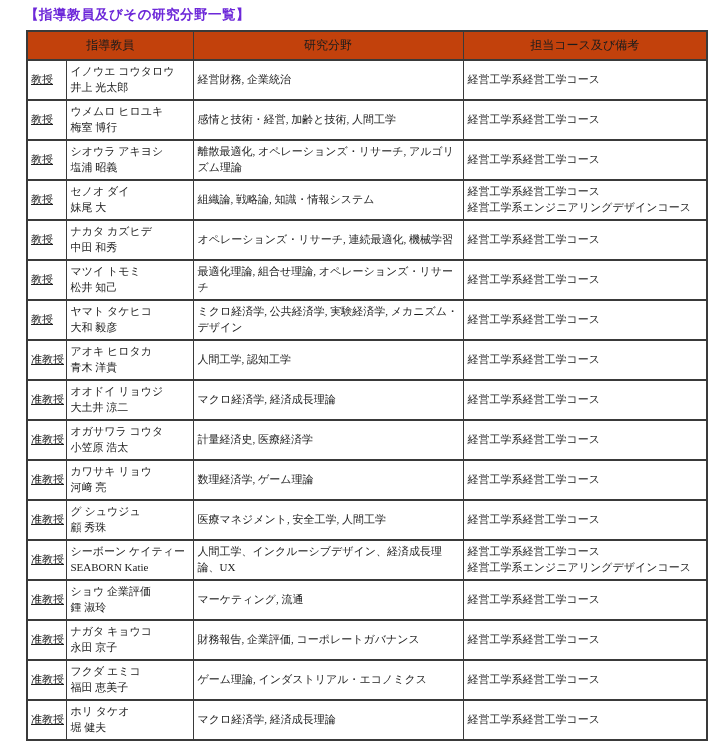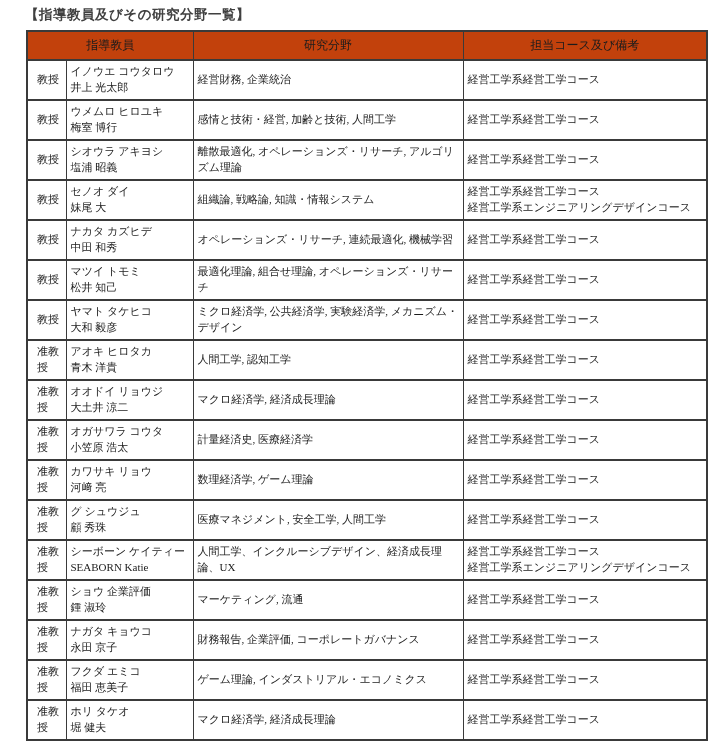--- a/index.html
+++ b/index.html
@@ -11,21 +11,21 @@
     overflow: hidden;
   }
   .page { position: relative; width: 720px; height: 749px; }
 
   .doc-title {
     position: absolute; left: 25px; top: 6px;
     font-family: Liberation Serif, serif;
     font-weight: bold;
     font-size: 13.5px;
     letter-spacing: 0.5px;
-    color: #404040;
+    color: #6d28d9;
   }
 
   table.faculty {
     position: absolute; left: 26px; top: 30px;
     width: 680px;
     border-collapse: collapse;
     table-layout: fixed;
   }
   table.faculty, table.faculty th, table.faculty td {
     border: 1px solid #3a3a3a;
@@ -51,21 +51,21 @@
   }
 
   tbody tr { height: 40px; }
   tbody td {
     font-size: 11px;
     line-height: 1.45;
     vertical-align: middle;
     padding: 2px 4px 2px 4px;
     word-break: break-word;
   }
-  td.c-title { padding-left: 9px; padding-right: 1px; }
+  td.c-title { padding-left: 3px; padding-right: 1px; text-decoration: underline; }
   td.c-name .kana { white-space: nowrap; }
   td.c-name .kanji { white-space: nowrap; }
   td.c-course { white-space: pre-line; }
 </style>
 </head>
 <body>
 
 <div class="page">
 
   <div class="doc-title">【指導教員及びその研究分野一覧】</div>

